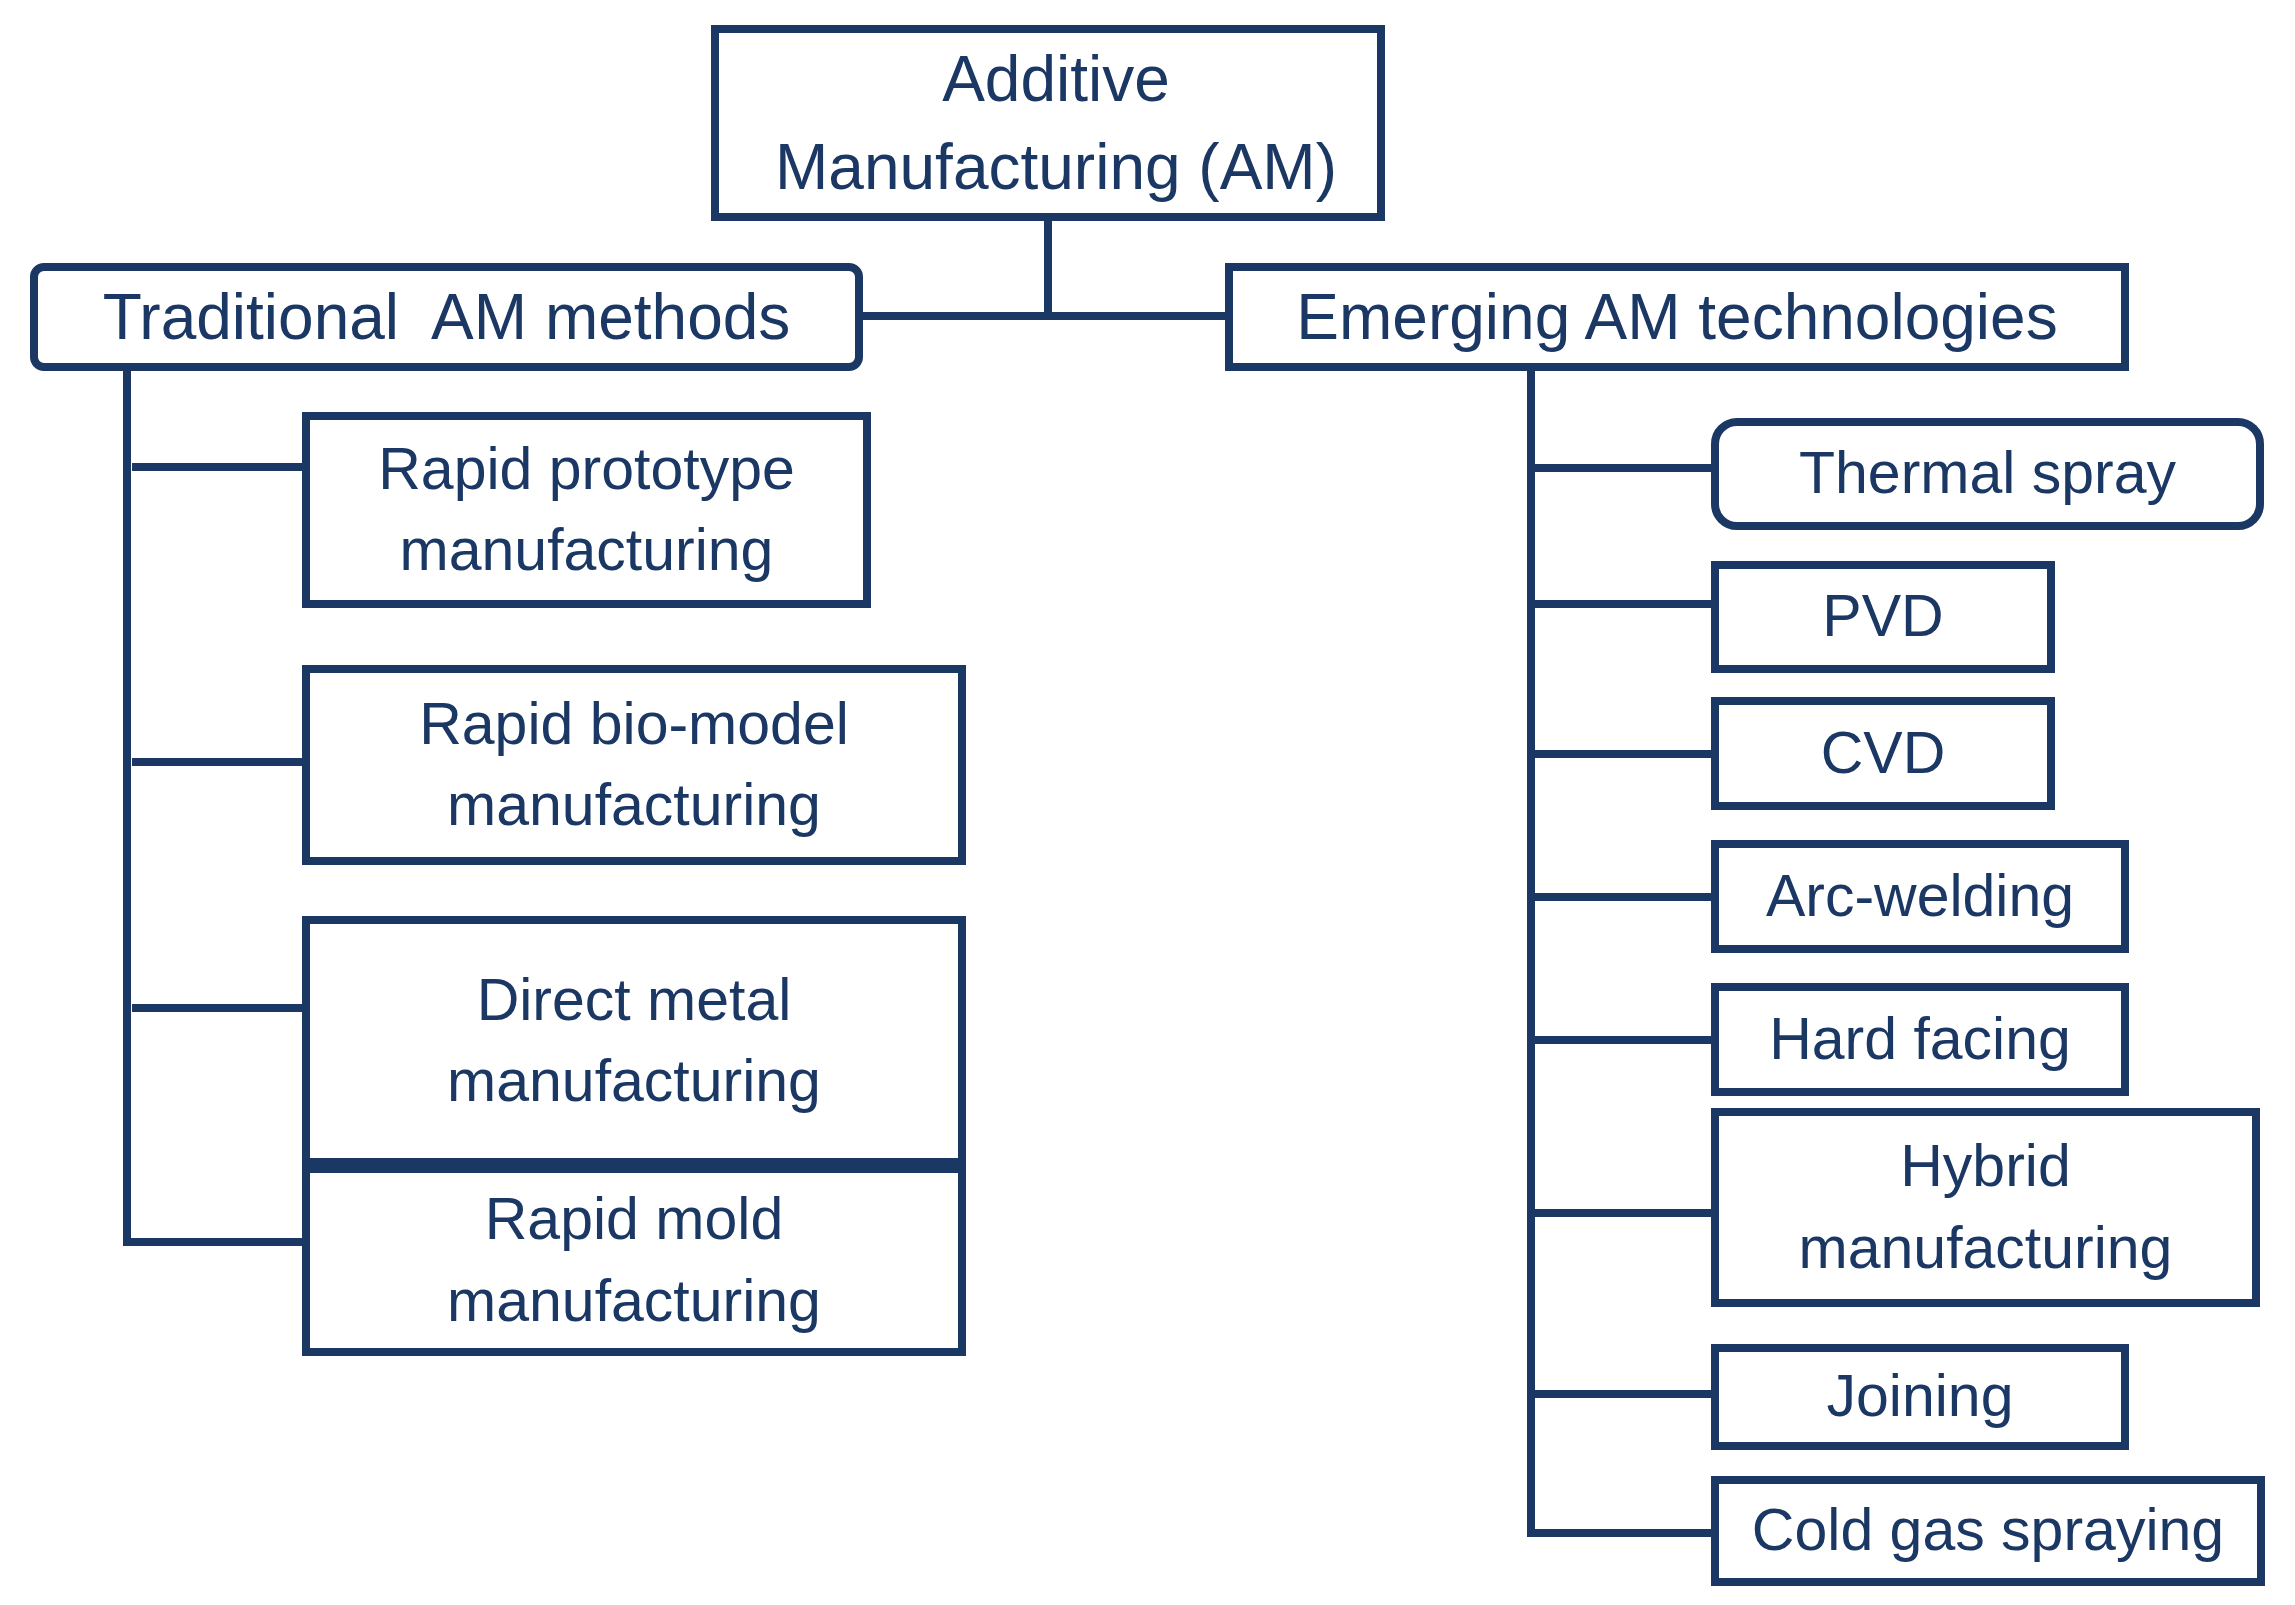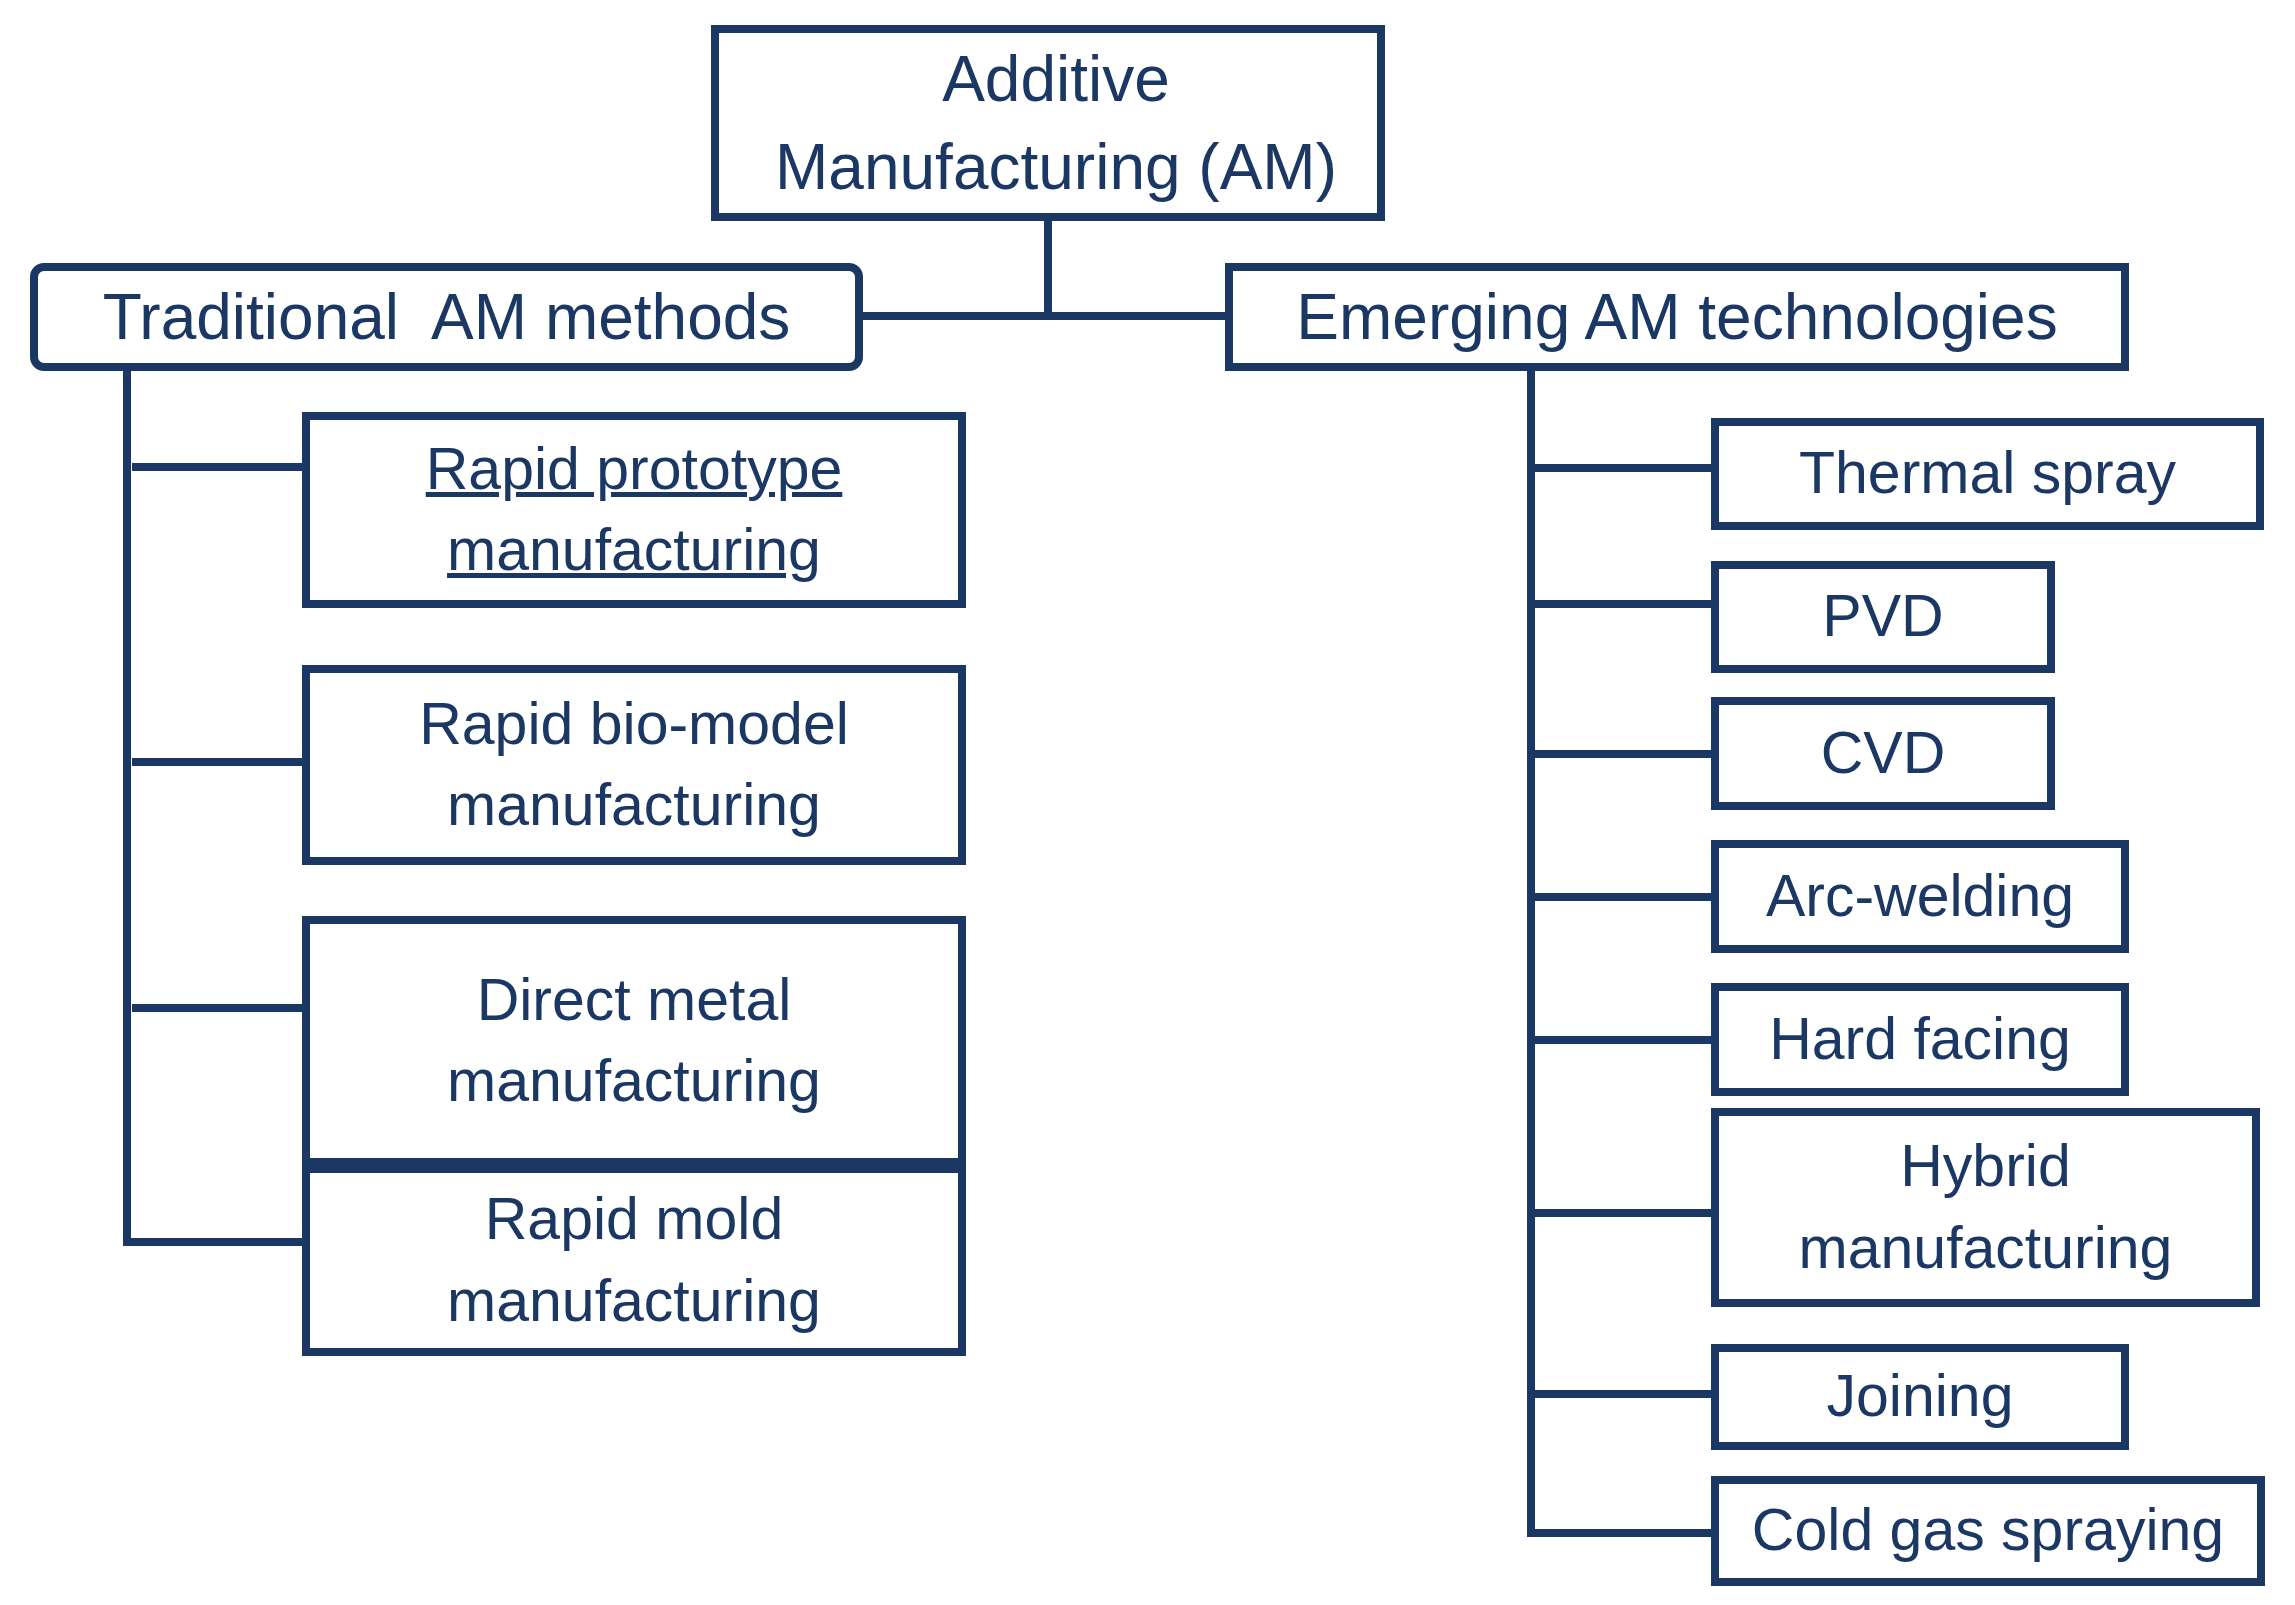--- a/index.html
+++ b/index.html
@@ -33,26 +33,26 @@
   .leaf{font-size:59px;}
   .line{
     position:absolute;
     background:var(--navy);
   }
   
   #root        {left:711px;  top:25px;   width:674px;  height:196px;}
   #traditional {left:30px;   top:263px;  width:833px; height:108px;border-radius:14px;}
   #emerging    {left:1225px; top:263px;  width:904px; height:108px;}
 
-  #l-child-0{left:302px; top:412px;  width:664px; height:196px;text-decoration:underline;}
+  #l-child-0{left:302px; top:412px;  width:569px; height:196px;}
   #l-child-1{left:302px; top:665px;  width:664px; height:200px;}
   #l-child-2{left:302px; top:916px; width:664px; height:250px;}
   #l-child-3{left:302px; top:1165px; width:664px; height:191px;}
 
-  #r-child-0{left:1711px; top:418px;  width:553px; height:112px;}
+  #r-child-0{left:1711px; top:418px;  width:553px; height:112px;border-radius:26px;}
   #r-child-1{left:1711px; top:561px;  width:344px; height:112px;}
   #r-child-2{left:1711px; top:697px;  width:344px; height:113px;}
   #r-child-3{left:1711px; top:840px; width:418px; height:113px;}
   #r-child-4{left:1711px; top:983px; width:418px; height:113px;}
   #r-child-5{left:1711px; top:1108px; width:549px; height:199px;}
   #r-child-6{left:1711px; top:1344px; width:418px; height:106px;}
   #r-child-7{left:1711px; top:1476px; width:554px; height:110px;}
 
   
   #root-stem   {left:1044px; top:220px;  width:8.2px;  height:100px;}

